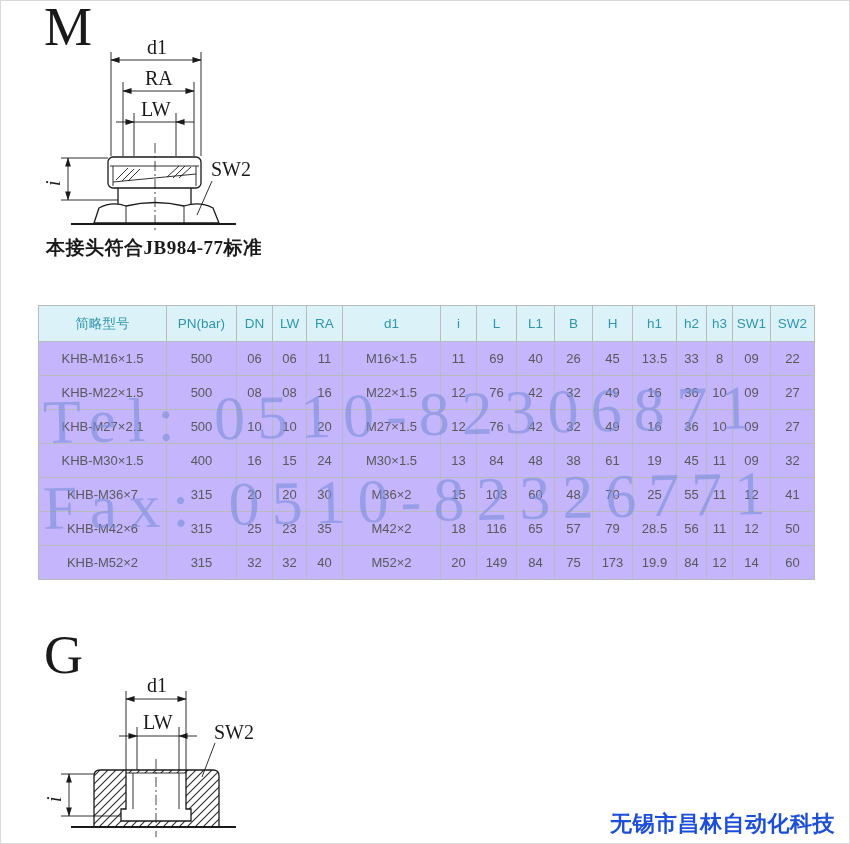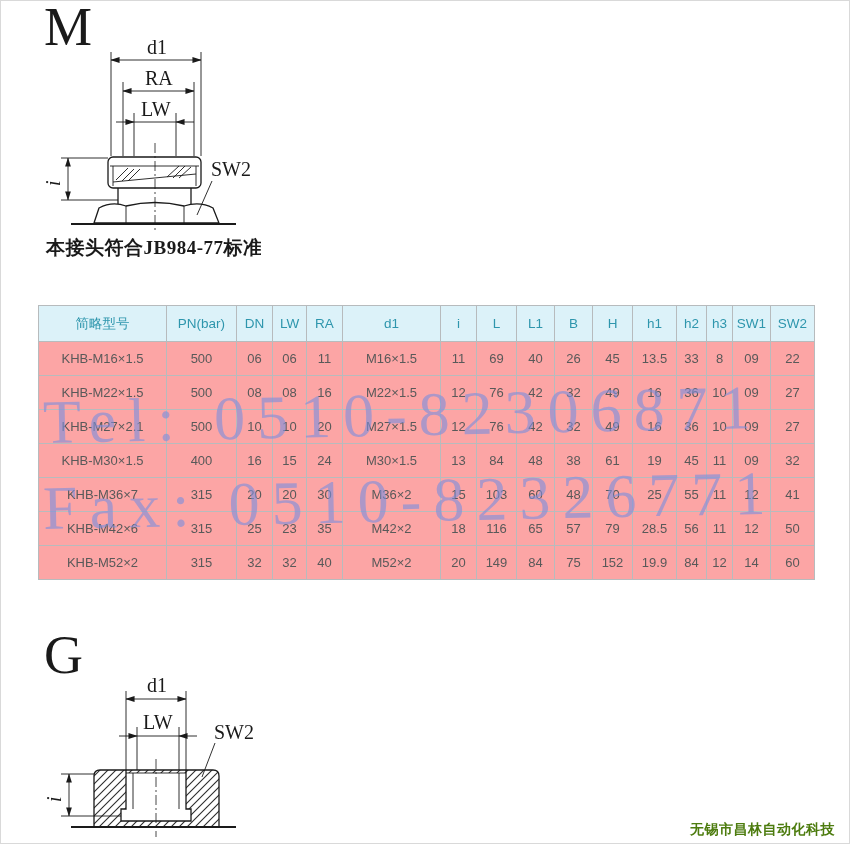--- a/index.html
+++ b/index.html
@@ -17,21 +17,21 @@
   .dimlabel{font-family:"Liberation Serif",serif;font-size:20px;}
   .dcaption{font-family:"Liberation Serif",serif;font-size:19px;font-weight:bold;letter-spacing:.5px;}
   .thin{stroke:#1a1a1a;stroke-width:.9;fill:none;}
   .thick{stroke:#1a1a1a;stroke-width:1.3;fill:none;}
   .ground{stroke:#1a1a1a;stroke-width:2.2;fill:none;}
   .cline{stroke:#1a1a1a;stroke-width:.8;fill:none;stroke-dasharray:10 3 2 3;}
   
   #spec-table{
     position:absolute;left:37px;top:304px;width:776px;z-index:1;
     border-collapse:collapse;table-layout:fixed;
-    font-size:13px;color:#595959;background:#fca5a5;
+    font-size:13px;color:#595959;background:#c4b5fd;
   }
   #spec-table th,#spec-table td{
     border:1px solid #b7bbbd;text-align:center;vertical-align:middle;
     padding:0;overflow:hidden;white-space:nowrap;
   }
   #spec-table thead th{
     height:35px;background:#dcf2f9;color:#2e96ad;font-weight:normal;font-size:13.5px;
   }
   #spec-table tbody td{height:33px;}
   
@@ -39,21 +39,21 @@
     position:absolute;left:42px;z-index:5;white-space:nowrap;line-height:1;
     font-family:"Liberation Serif",serif;font-size:62px;letter-spacing:12px;
     color:#7e8fdc;opacity:.62;pointer-events:none;
     transform:rotate(-1.2deg);transform-origin:left center;
   }
   #wm-tel{top:390px;}
   #wm-fax{top:476px;}
   
   #company{
     position:absolute;right:14px;top:808px;
-    font-weight:bold;font-size:14px;color:#4d7c0f;letter-spacing:.5px;margin-top:12px;
+    font-weight:bold;font-size:22px;color:#1d4ed8;letter-spacing:.5px;
   }
 </style>
 </head>
 <body>
 
 <div id="page">
 
   <svg id="drawing-m" class="drawing" width="230" height="258" viewBox="0 0 230 258" xmlns="http://www.w3.org/2000/svg">
     <defs>
       <marker id="arrM" viewBox="0 0 10 10" refX="9.5" refY="5" markerWidth="10" markerHeight="10" orient="auto-start-reverse">
@@ -283,21 +283,21 @@
           <td>KHB-M52×2</td>
           <td>315</td>
           <td>32</td>
           <td>32</td>
           <td>40</td>
           <td>M52×2</td>
           <td>20</td>
           <td>149</td>
           <td>84</td>
           <td>75</td>
-          <td>152</td>
+          <td>173</td>
           <td>19.9</td>
           <td>84</td>
           <td>12</td>
           <td>14</td>
           <td>60</td>
         </tr>
       </tbody>
   </table>
 
   <div id="wm-tel" class="wm">Tel: 0510-82306871</div>

